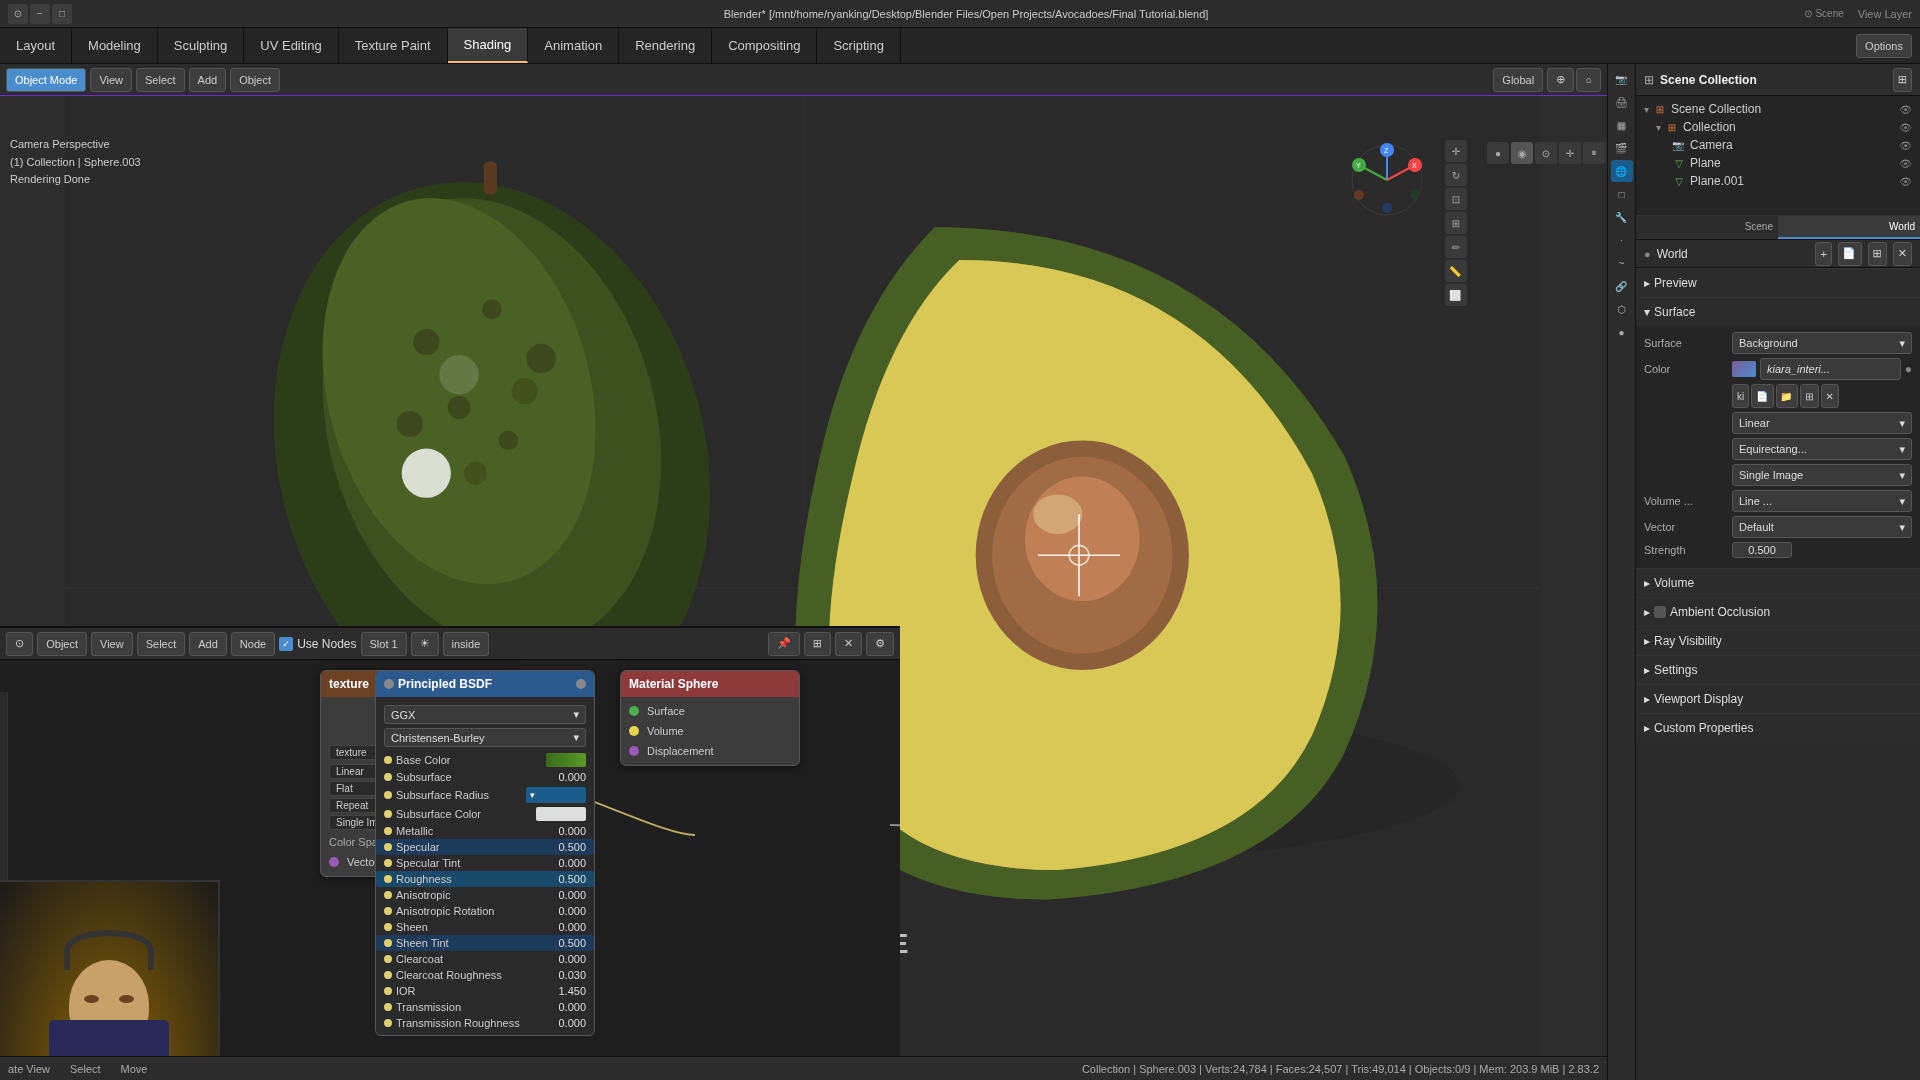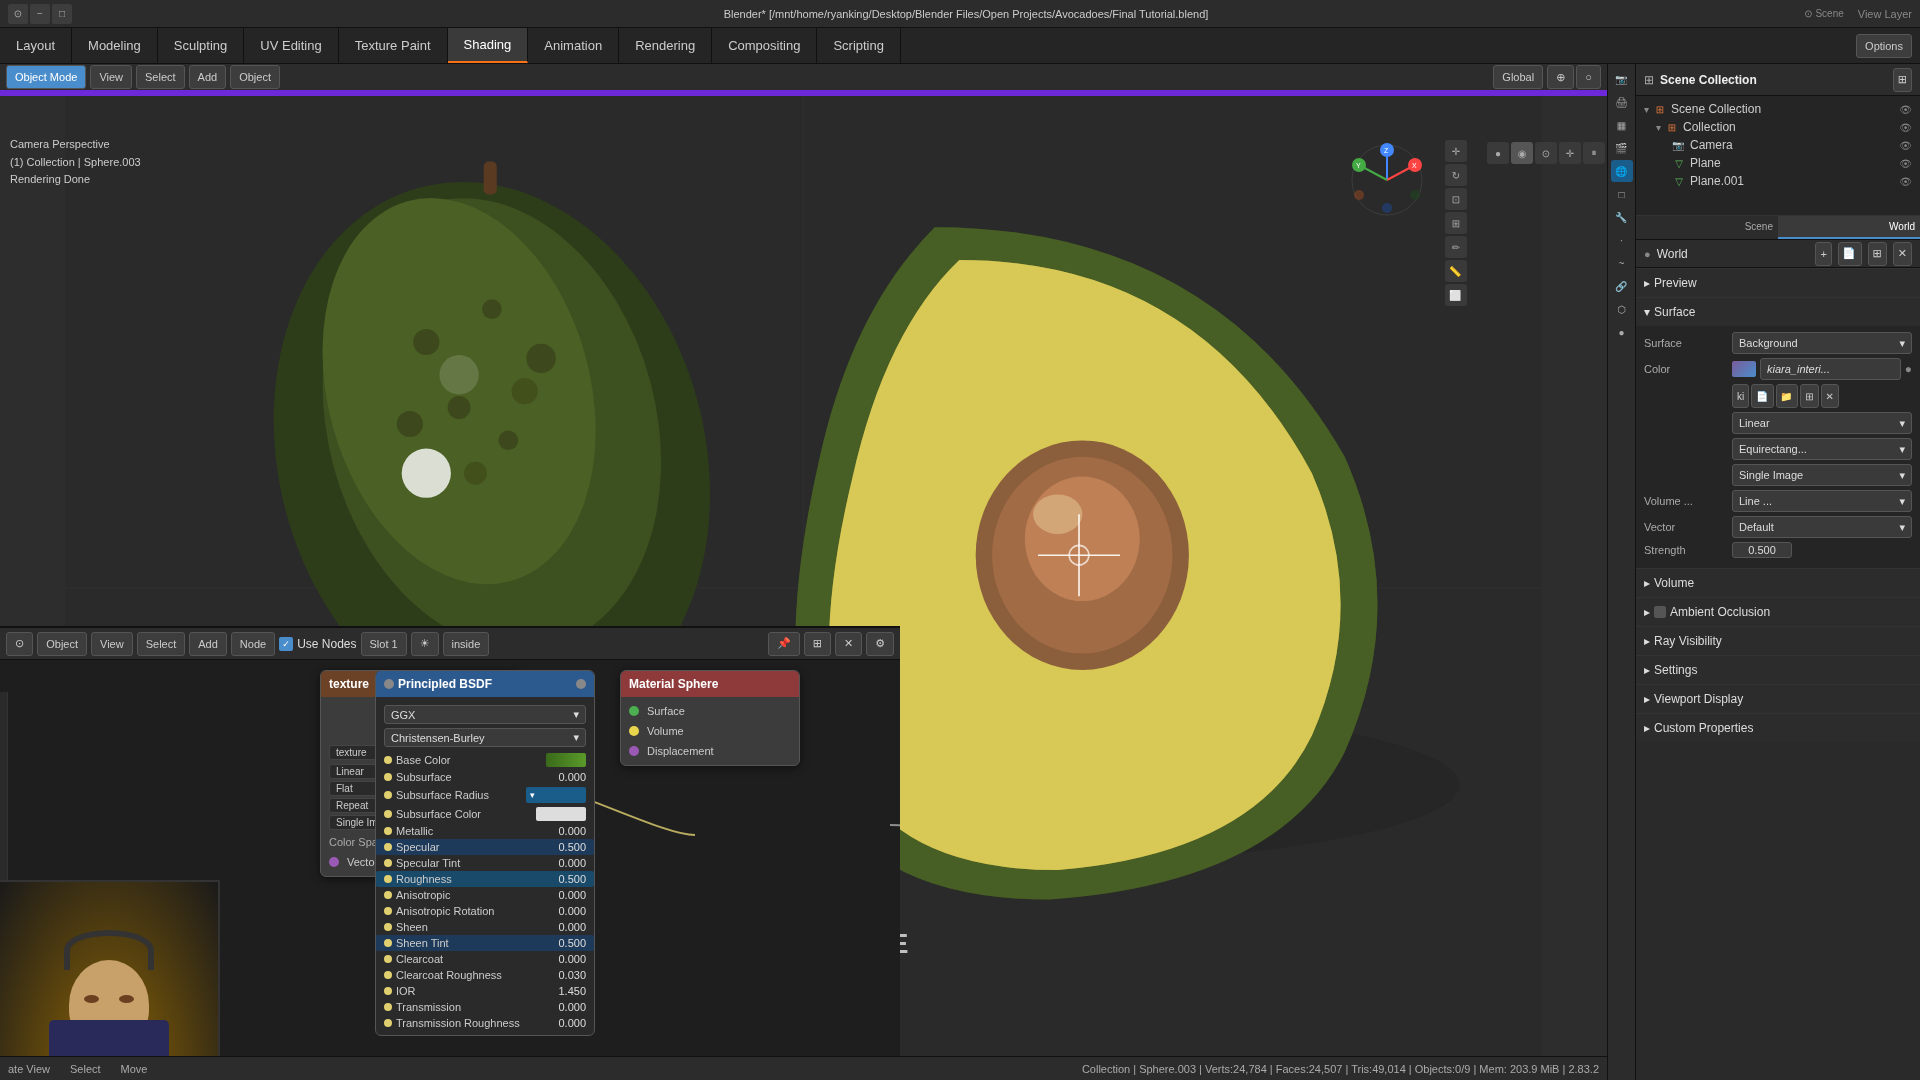--- a/index.html
+++ b/index.html
@@ -68,21 +68,21 @@
       display: flex;
       align-items: center;
       font-size: 13px;
       color: #ccc;
       cursor: pointer;
       border-right: 1px solid #111;
     }
     .header-tab.active {
       background: #3a3a3a;
       color: #fff;
-      border-bottom: 2px solid #f97316;
+      border-bottom: 2px solid #fdba74;
     }
 
     
     .main-layout {
       display: flex;
       height: calc(1080px - 64px);
     }
 
     
     .viewport-area {
@@ -92,21 +92,21 @@
       overflow: hidden;
     }
 
     .viewport-toolbar {
       height: 32px;
       background: #2c2c2c;
       display: flex;
       align-items: center;
       padding: 0 6px;
       gap: 4px;
-      border-bottom: 6px solid #6d28d9;
+      border-bottom: 1px solid #6d28d9;
     }
     .toolbar-btn {
       height: 24px;
       padding: 0 8px;
       background: #3d3d3d;
       border: 1px solid #555;
       border-radius: 3px;
       color: #ccc;
       font-size: 11px;
       cursor: pointer;

